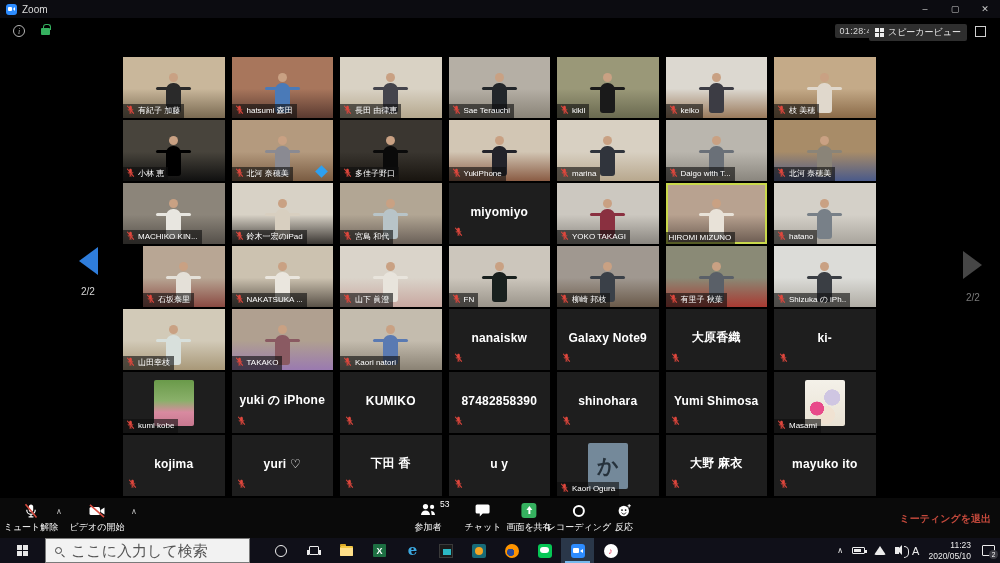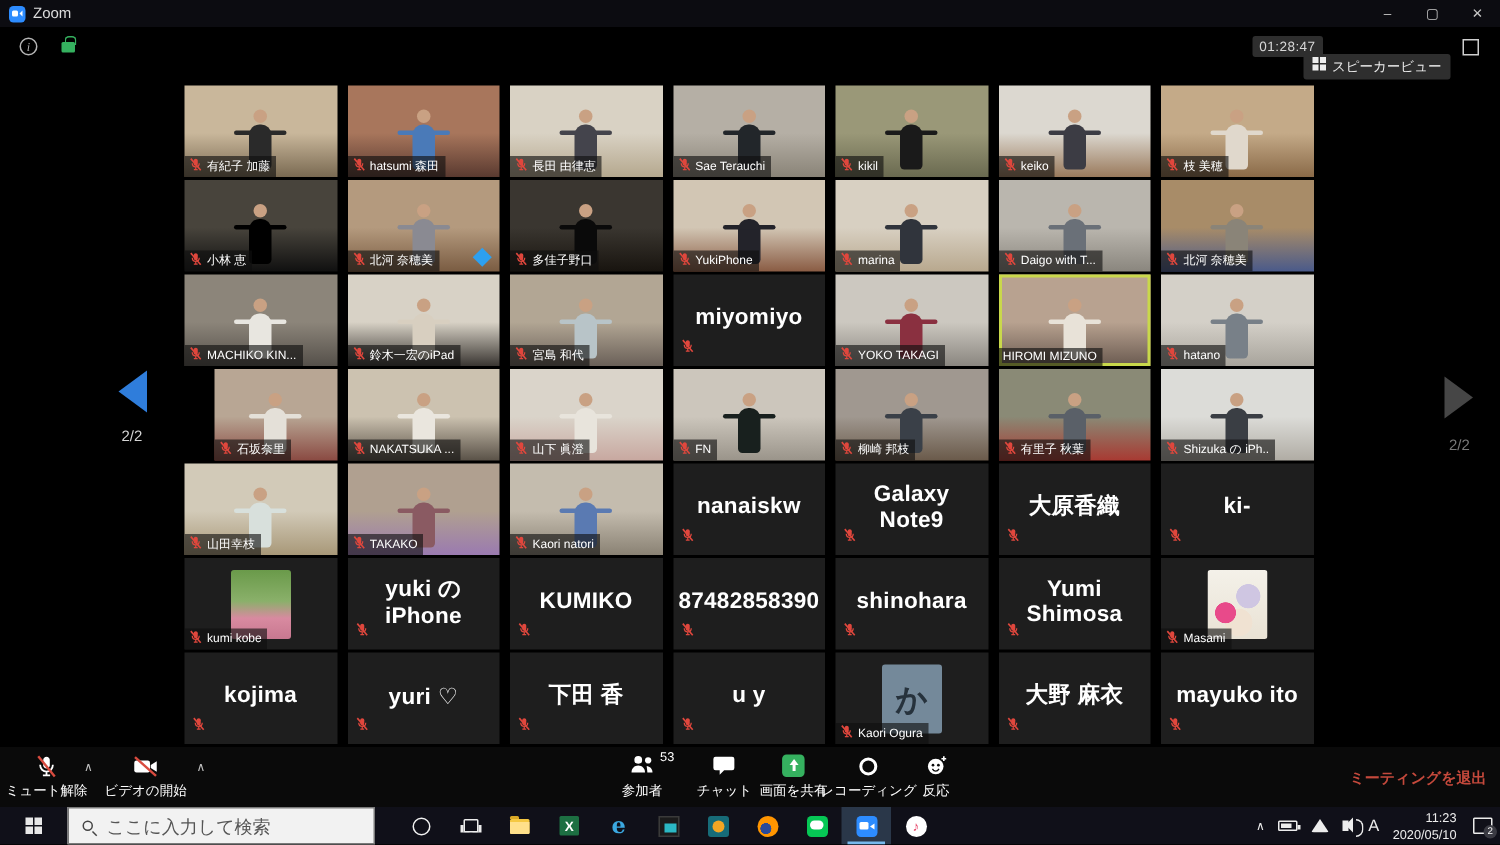--- a/index.html
+++ b/index.html
@@ -16,36 +16,36 @@
   .zoom-logo::before { content:''; position:absolute; left:6.5px; top:3.5px; border-top:2px solid transparent; border-bottom:2px solid transparent; border-right:2.5px solid #fff; }
   .title-text { color:#ddd; font-size:10px; }
   .win-controls { margin-left:auto; display:flex; height:18px; }
   .win-btn { width:30px; display:flex; align-items:center; justify-content:center; color:#c8c8c8; font-size:9px; line-height:1; }
   
   .meetbar { position:absolute; left:0; top:18px; width:1000px; height:30px; background:#000; }
   .info-icon { position:absolute; left:13px; top:7px; width:12px; height:12px; border:1px solid #b5b5b5; border-radius:50%; color:#b5b5b5; font-size:8px; display:flex; align-items:center; justify-content:center; font-style:italic; font-family:"Liberation Serif",serif; }
   .lock-icon { position:absolute; left:41px; top:10px; width:9px; height:7px; background:#35b15f; border-radius:1px; }
   .lock-icon::before { content:''; position:absolute; left:1.5px; top:-4px; width:6px; height:5px; border:1.5px solid #35b15f; border-bottom:none; border-radius:3px 3px 0 0; }
   .timer-chip { position:absolute; top:6px; right:118px; background:#2e2e2e; color:#d8d8d8; font-size:9px; padding:2px 5px; border-radius:2px; letter-spacing:0.3px; }
-  .view-btn { position:absolute; top:6px; right:33px; background:#2e2e2e; color:#eee; font-size:9px; padding:2px 6px; border-radius:2px; display:flex; align-items:flex-start; gap:4px;margin-top:12px; }
+  .view-btn { position:absolute; top:6px; right:33px; background:#2e2e2e; color:#eee; font-size:9px; padding:2px 6px; border-radius:2px; display:flex; align-items:center; gap:4px; }
   .grid-glyph { width:9px; height:9px; display:grid; grid-template-columns:1fr 1fr; gap:1px; }
   .grid-glyph span { background:#eee; }
   .fullscreen-btn { position:absolute; top:8px; right:14px; width:11px; height:11px; border:1px solid #cfcfcf; background:
      linear-gradient(#000,#000) center/11px 5px no-repeat,
      linear-gradient(#000,#000) center/5px 11px no-repeat; }
   
   .grid { position:absolute; left:123px; top:57px; display:grid; grid-template-columns:repeat(7,101.5px); grid-auto-rows:61px; column-gap:7px; row-gap:2px; }
   .tile { position:relative; overflow:hidden; background:#1e1e1e; }
   .tile.active { outline:2px solid #c9d84b; outline-offset:-2px; z-index:2; }
   .person { position:absolute; left:50%; bottom:3px; transform:translateX(-50%); width:36px; height:42px; }
   .p-head { width:9px; height:9px; border-radius:50%; margin:0 auto; background:#c9a183; }
   .p-body { position:relative; width:15px; height:30px; margin:1px auto 0; border-radius:7px 7px 3px 3px; }
   .p-body::before { content:''; position:absolute; top:4px; left:-10px; width:35px; height:3px; background:inherit; border-radius:2px; }
   .tag { position:absolute; left:0; bottom:0; max-width:98%; display:flex; align-items:center; gap:3px; background:rgba(15,15,15,0.62); padding:1px 4px 2px 3px; color:#fff; font-size:8px; white-space:nowrap; overflow:hidden; z-index:3; }
-  .center-name { position:absolute; inset:0 0 4px 0; display:flex; align-items:center; justify-content:center; color:#fff; font-size:15px; font-weight:bold; letter-spacing:0.2px; text-align:center; padding:0 4px; }
+  .center-name { position:absolute; inset:0 0 4px 0; display:flex; align-items:center; justify-content:center; color:#fff; font-size:12px; font-weight:bold; letter-spacing:0.2px; text-align:center; padding:0 4px; }
   .mic-solo { position:absolute; left:5px; bottom:4px; z-index:3; }
   .badge-diamond { position:absolute; right:7px; bottom:5px; width:9px; height:9px; background:#2da0f0; transform:rotate(45deg); z-index:3; }
   .avatar-wrap { position:absolute; inset:0; display:flex; align-items:center; justify-content:center; }
   .avatar-box { width:40px; height:46px; border-radius:2px; display:flex; align-items:center; justify-content:center; font-size:21px; color:#26323c; font-weight:bold; }
   
   .prev-arrow { position:absolute; left:79px; top:247px; width:0; height:0; border-top:14px solid transparent; border-bottom:14px solid transparent; border-right:19px solid #2f7ddb; }
   .prev-label { position:absolute; left:81px; top:286px; color:#d5d5d5; font-size:10px; }
   .next-arrow { position:absolute; left:963px; top:251px; width:0; height:0; border-top:14px solid transparent; border-bottom:14px solid transparent; border-left:19px solid #464646; }
   .next-label { position:absolute; left:966px; top:292px; color:#7a7a7a; font-size:10px; }
   
@@ -66,21 +66,21 @@
   .rec-ic { width:12px; height:12px; border:2px solid #fff; border-radius:50%; }
   .leave-btn { position:absolute; right:9px; top:14px; color:#c4493c; font-size:10px; font-weight:bold; }
   
   .taskbar { position:absolute; left:0; top:538px; width:1000px; height:25px; background:#101019; display:flex; align-items:center; }
   .start-btn { width:45px; height:25px; display:flex; align-items:center; justify-content:center; }
   .win-logo { width:11px; height:11px; display:grid; grid-template-columns:1fr 1fr; gap:1px; }
   .win-logo span { background:#e8e8e8; }
   .searchbox { width:205px; height:25px; background:#f2f2f2; border:1px solid #7a7a7a; display:flex; align-items:center; gap:7px; padding:0 9px; }
   .mag { width:7px; height:7px; border:1.4px solid #444; border-radius:50%; position:relative; flex:none; }
   .mag::after { content:''; position:absolute; left:6px; top:6px; width:4px; height:1.4px; background:#444; transform:rotate(45deg); transform-origin:0 0; }
-  .searchbox input { border:none; background:transparent; outline:none; font-size:12px; color:#333; width:100%; font-family:inherit; }
+  .searchbox input { border:none; background:transparent; outline:none; font-size:15px; color:#333; width:100%; font-family:inherit; }
   .searchbox input::placeholder { color:#555; opacity:1; }
   .app-icons { display:flex; align-items:center; margin-left:14px; }
   .app-icon { width:33px; height:25px; display:flex; align-items:center; justify-content:center; position:relative; }
   .app-active { background:rgba(120,170,220,0.25); }
   .app-active::after { content:''; position:absolute; left:4px; right:4px; bottom:0; height:2px; background:#76b9ed; }
   .ic-cortana .g { width:12px; height:12px; border:1.6px solid #f0f0f0; border-radius:50%; }
   .ic-taskview .g { width:10px; height:9px; border:1.3px solid #ececec; border-radius:1px; box-shadow:-4px 2px 0 -2px #ececec, 4px 2px 0 -2px #ececec; }
   .ic-explorer .g { width:13px; height:10px; background:#f5c842; border-radius:1px; position:relative; }
   .ic-explorer .g::before { content:''; position:absolute; left:0; top:-2px; width:6px; height:2px; background:#d9a826; border-radius:1px 1px 0 0; }
   .ic-explorer .g::after { content:''; position:absolute; left:0; top:2px; width:13px; height:8px; background:#ffe08a; border-radius:0 0 1px 1px; }

